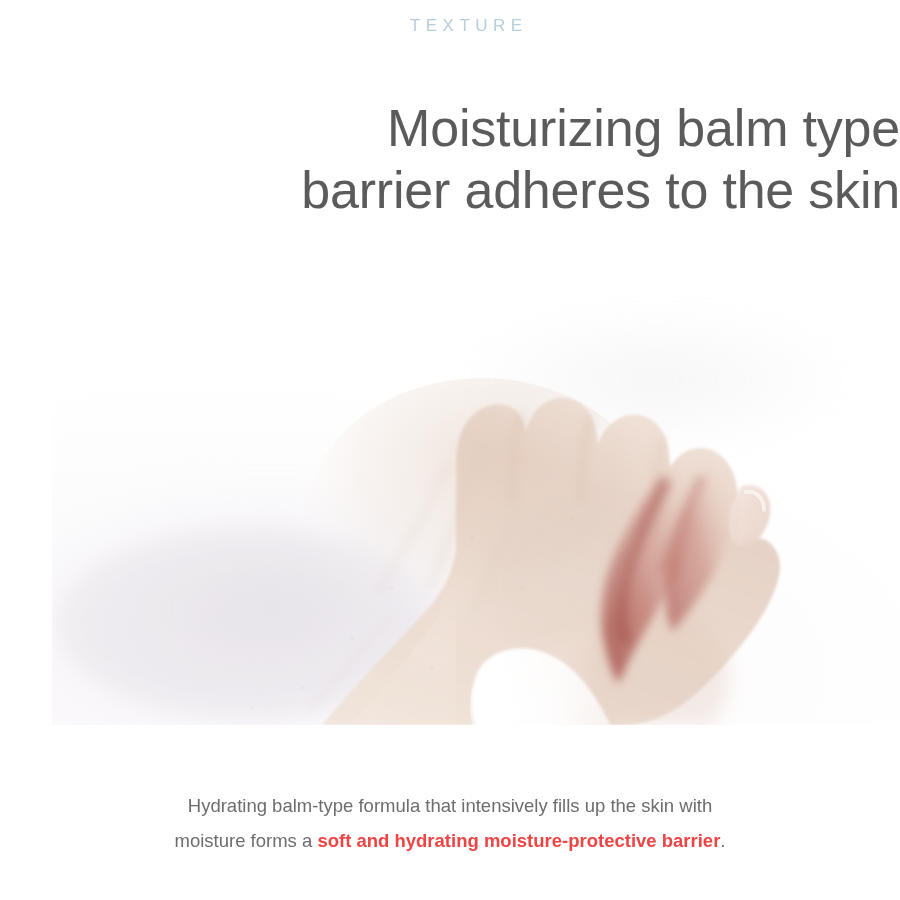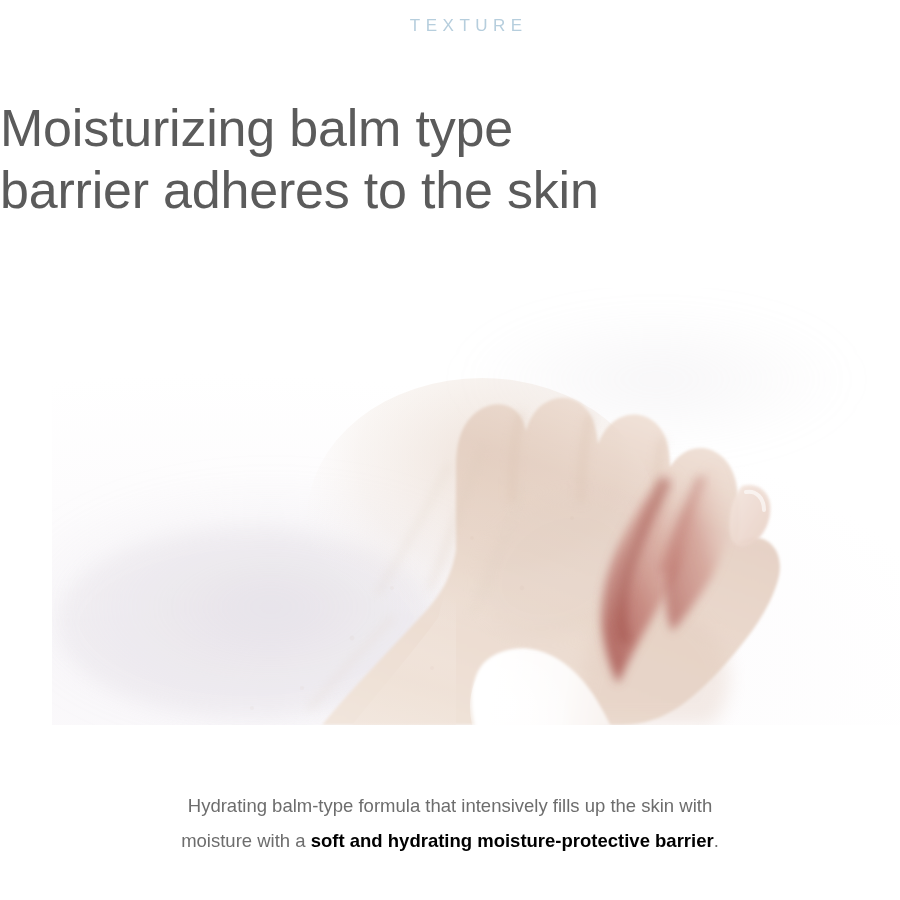--- a/index.html
+++ b/index.html
@@ -35,21 +35,21 @@
     color: #b6cedd;
     text-indent: 5.5px;
   }
 
   
   .headline {
     position: absolute;
     top: 62px;
     left: 0;
     width: 900px;
-    text-align: left;
+    text-align: right;
     color: #5b5b5b;
     font-size: 52px;
     font-weight: 300;
     line-height: 62px;
     letter-spacing: -0.2px;
   }
   .headline .line { display: block; white-space: nowrap; }
 
   
   .photo {
@@ -101,21 +101,21 @@
     left: 0;
     width: 900px;
     text-align: center;
     color: #6d6d6d;
     font-size: 18.5px;
     font-weight: 300;
     line-height: 35px;
   }
   .caption .line { display: block; white-space: nowrap; }
   .caption b {
-    color: #000000;
+    color: #ef4444;
     font-weight: 700;
   }
 </style>
 </head>
 <body>
 
 <div class="page">
 
   <div class="eyebrow">TEXTURE</div>
 
@@ -293,16 +293,16 @@
         <circle cx="470" cy="300" r="2.4" fill="#c9ab99"></circle>
         <circle cx="380" cy="380" r="2" fill="#c9ab99"></circle>
         <circle cx="520" cy="230" r="2" fill="#c9ab99"></circle>
         <circle cx="200" cy="420" r="2" fill="#c9ab99"></circle>
       </g>
     </svg>
   </figure>
 
   <div class="caption">
     <span class="line">Hydrating balm-type formula that intensively fills up the skin with</span>
-    <span class="line"><span>moisture with a </span><b>soft and hydrating moisture-protective barrier</b><span>.</span></span>
+    <span class="line"><span>moisture forms a </span><b>soft and hydrating moisture-protective barrier</b><span>.</span></span>
   </div>
 
 </div>
 
 </body></html>

